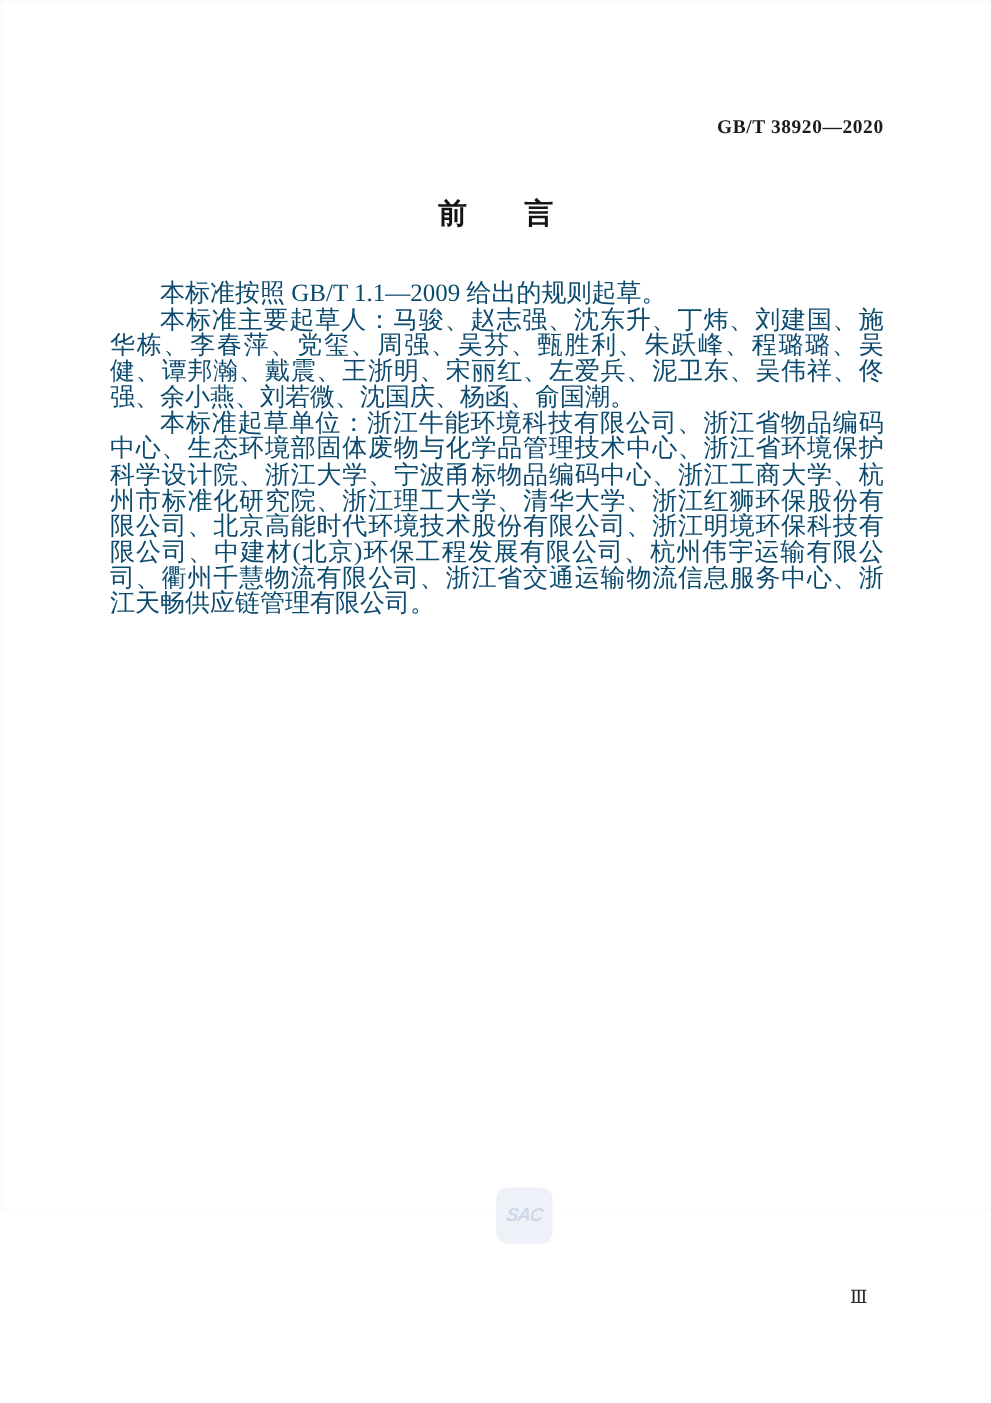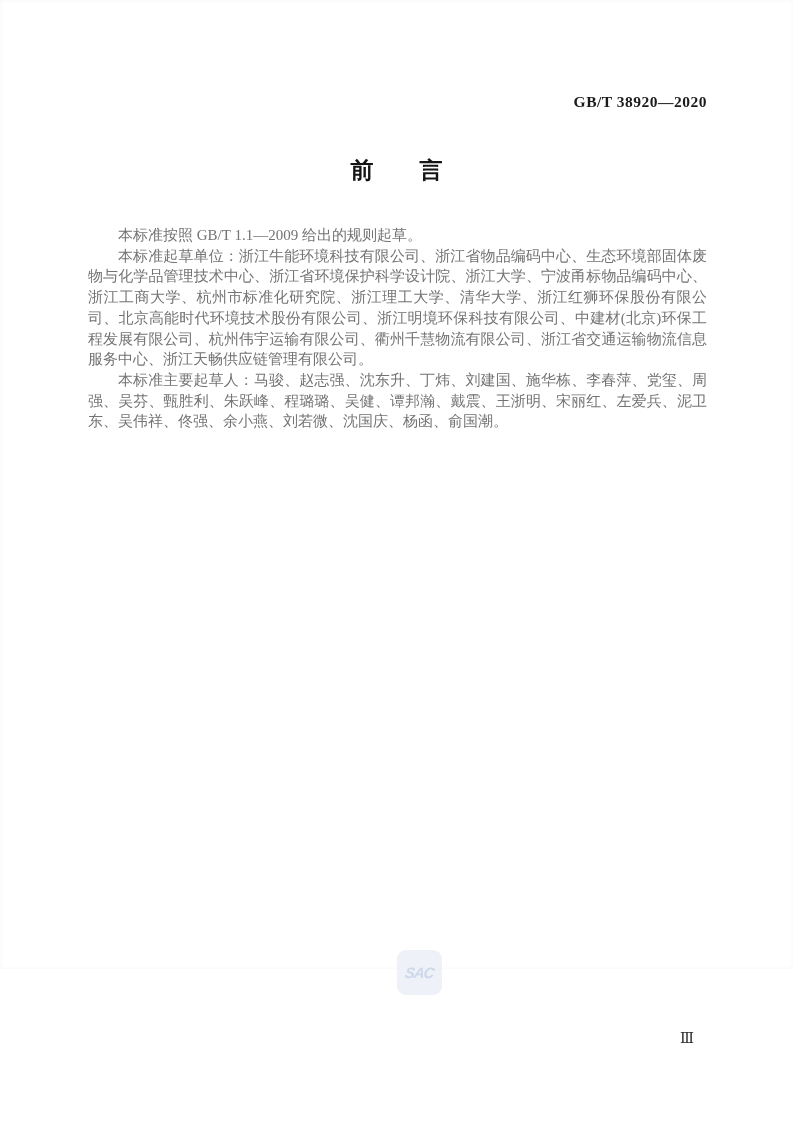--- a/index.html
+++ b/index.html
@@ -33,23 +33,23 @@
     font-family: "Liberation Sans", "DejaVu Sans", sans-serif;
     font-weight: bold;
     font-size: 23px;
     color: #141414;
     white-space: pre;
   }
   .foreword-body {
     position: absolute;
     left: 88px; top: 225px;
     width: 619px;
-    font-size: 15px;
+    font-size: 20px;
     line-height: 20.7px;
-    color: #737373;
+    color: #0c4a6e;
     text-align: justify;
   }
   .foreword-body p {
     text-indent: 2em;
     margin: 0;
   }
   .watermark {
     position: absolute;
     left: 397px; top: 950px;
     width: 45px; height: 45px;
@@ -81,22 +81,22 @@
 <body>
 
 <div class="page">
 
   <div class="header-code">GB/T 38920—2020</div>
 
   <div class="doc-title">前　　言</div>
 
   <div class="foreword-body">
     <p>本标准按照 GB/T 1.1—2009 给出的规则起草。</p>
+    <p>本标准主要起草人：马骏、赵志强、沈东升、丁炜、刘建国、施华栋、李春萍、党玺、周强、吴芬、甄胜利、朱跃峰、程璐璐、吴健、谭邦瀚、戴震、王浙明、宋丽红、左爱兵、泥卫东、吴伟祥、佟强、余小燕、刘若微、沈国庆、杨函、俞国潮。</p>
     <p>本标准起草单位：浙江牛能环境科技有限公司、浙江省物品编码中心、生态环境部固体废物与化学品管理技术中心、浙江省环境保护科学设计院、浙江大学、宁波甬标物品编码中心、浙江工商大学、杭州市标准化研究院、浙江理工大学、清华大学、浙江红狮环保股份有限公司、北京高能时代环境技术股份有限公司、浙江明境环保科技有限公司、中建材(北京)环保工程发展有限公司、杭州伟宇运输有限公司、衢州千慧物流有限公司、浙江省交通运输物流信息服务中心、浙江天畅供应链管理有限公司。</p>
-    <p>本标准主要起草人：马骏、赵志强、沈东升、丁炜、刘建国、施华栋、李春萍、党玺、周强、吴芬、甄胜利、朱跃峰、程璐璐、吴健、谭邦瀚、戴震、王浙明、宋丽红、左爱兵、泥卫东、吴伟祥、佟强、余小燕、刘若微、沈国庆、杨函、俞国潮。</p>
   </div>
 
   <div class="watermark">
     <span class="wm-text">SAC</span>
   </div>
 
   <div class="page-number">Ⅲ</div>
 
 </div>
 

